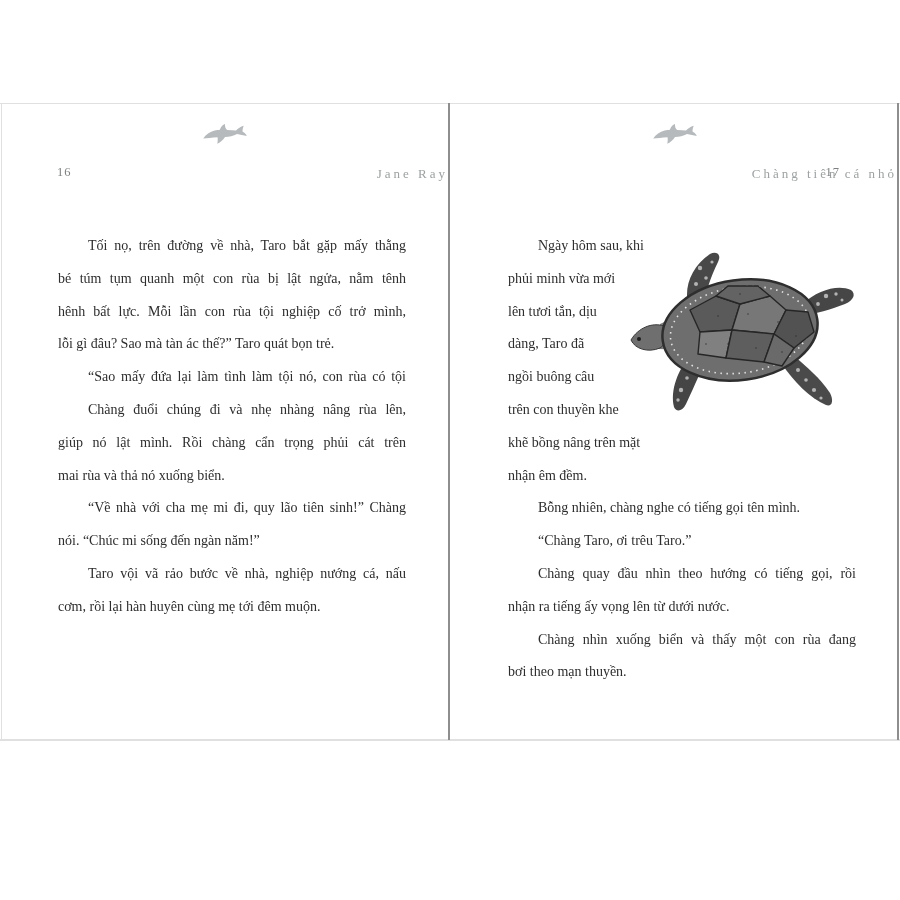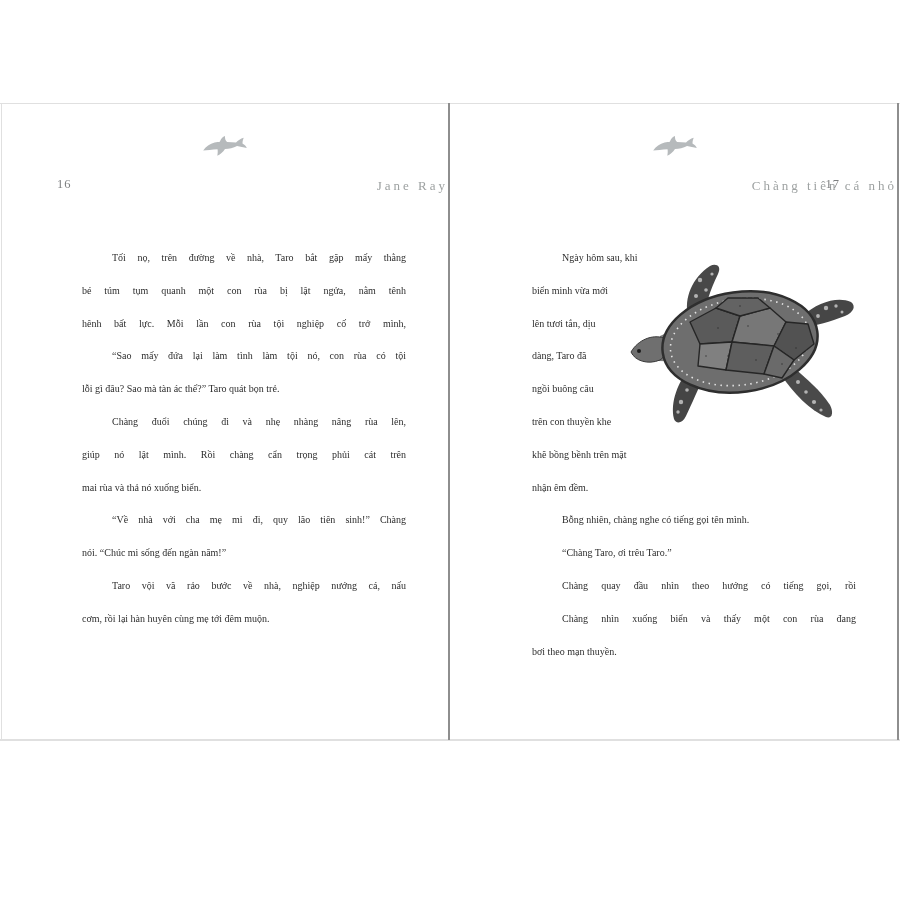--- a/index.html
+++ b/index.html
@@ -7,44 +7,43 @@
     position:relative;width:900px;height:900px;background:#ffffff;
     font-family:"Liberation Serif", serif;overflow:hidden;
   }
   
   .frame-top{position:absolute;left:0;top:103px;width:900px;height:1px;background:var(--border,#e0e0e0);}
   .frame-bottom{position:absolute;left:0;top:739px;width:900px;height:2px;background:var(--border,#e0e0e0);}
   .edge-left{position:absolute;left:1px;top:103px;width:1px;height:637px;background:var(--border,#dadada);}
   .edge-right{position:absolute;left:897px;top:103px;width:2px;height:637px;background:var(--divider,#8e8e8e);}
   .divider{position:absolute;left:448px;top:103px;width:2px;height:637px;background:var(--divider,#8e8e8e);}
 
-  .page{position:absolute;top:116px;height:780px;}
+  .page{position:absolute;top:104px;height:780px;}
   .page-left{left:2px;width:446px;}
   .page-right{left:452px;width:445px;}
 
   .ornament{
     position:absolute;top:18px;left:50%;transform:translateX(-50%);
     width:48px;height:27px;color:var(--ornament,#b6babc);
   }
   .running-head{
     position:absolute;top:62px;left:0;right:0;text-align:right;
     font-size:13px;letter-spacing:3px;color:var(--muted,#9da1a1);font-family:Liberation Serif, serif;
   }
   .pagenum{
     position:absolute;top:61px;font-size:12.5px;letter-spacing:1px;
     color:#7d7f80;
   }
   .pn-left{left:55px;}
   .pn-right{right:57px;}
 
   .textcol{position:absolute;top:126px;left:56px;width:348px;}
   .line{
-    height:32.8px;line-height:32.8px;font-size:10px;
+    height:32.8px;line-height:32.8px;font-size:14px;
     color:var(--text,#2d2d2d);
-    margin-left:24px;
   }
   .j{text-align:justify;text-align-last:justify;}
   .ind{padding-left:30px;}
 
   .turtle{position:absolute;left:176px;top:146px;width:232px;height:166px;}
 </style>
 </head>
 <body>
 
 <div class="canvas">
@@ -65,22 +64,22 @@
         C21.4,16.8 18.8,19.6 15.6,21 C16,18.6 16.2,16.4 15.8,14.6
         C10.4,14.8 5.6,15.6 2,16 Z"></path>
     </svg>
     <div class="pagenum pn-left">16</div>
     <div class="running-head">Jane Ray</div>
 
     <div class="textcol">
       <div class="line j ind">Tối nọ, trên đường về nhà, Taro bắt gặp mấy thằng</div>
       <div class="line j">bé túm tụm quanh một con rùa bị lật ngửa, nằm tênh</div>
       <div class="line j">hênh bất lực. Mỗi lần con rùa tội nghiệp cố trở mình,</div>
+      <div class="line">lỗi gì đâu? Sao mà tàn ác thế?” Taro quát bọn trẻ.</div>
       <div class="line j ind">“Sao mấy đứa lại làm tình làm tội nó, con rùa có tội</div>
-      <div class="line">lỗi gì đâu? Sao mà tàn ác thế?” Taro quát bọn trẻ.</div>
       <div class="line j ind">Chàng đuổi chúng đi và nhẹ nhàng nâng rùa lên,</div>
       <div class="line j">giúp nó lật mình. Rồi chàng cẩn trọng phủi cát trên</div>
       <div class="line">mai rùa và thả nó xuống biển.</div>
       <div class="line j ind">“Về nhà với cha mẹ mi đi, quy lão tiên sinh!” Chàng</div>
       <div class="line">nói. “Chúc mi sống đến ngàn năm!”</div>
       <div class="line j ind">Taro vội vã rảo bước về nhà, nghiệp nướng cá, nấu</div>
       <div class="line">cơm, rồi lại hàn huyên cùng mẹ tới đêm muộn.</div>
     </div>
   </section>
 
@@ -151,28 +150,29 @@
           <circle cx="128" cy="98" r="1"></circle>
           <circle cx="154" cy="102" r="1"></circle>
         <circle cx="78" cy="94" r="1"></circle>
           <circle cx="112" cy="44" r="1"></circle>
           <circle cx="168" cy="86" r="1"></circle>
       </g>
     </svg>
 
     <div class="textcol">
       <div class="line ind">Ngày hôm sau, khi</div>
-      <div class="line">biển minh vừa mới</div>
+      <div class="line">phủi minh vừa mới</div>
       <div class="line">lên tươi tắn, dịu</div>
       <div class="line">dàng, Taro đã</div>
       <div class="line">ngồi buông câu</div>
       <div class="line">trên con thuyền khe</div>
-      <div class="line">khẽ bồng bềnh trên mặt</div>
+      <div class="line">khẽ bồng nâng trên mặt</div>
       <div class="line">nhận êm đềm.</div>
       <div class="line ind">Bỗng nhiên, chàng nghe có tiếng gọi tên mình.</div>
       <div class="line ind">“Chàng Taro, ơi trêu Taro.”</div>
       <div class="line j ind">Chàng quay đầu nhìn theo hướng có tiếng gọi, rồi</div>
+      <div class="line">nhận ra tiếng ấy vọng lên từ dưới nước.</div>
       <div class="line j ind">Chàng nhìn xuống biển và thấy một con rùa đang</div>
       <div class="line">bơi theo mạn thuyền.</div>
     </div>
   </section>
 
 </div>
 
 </body></html>

